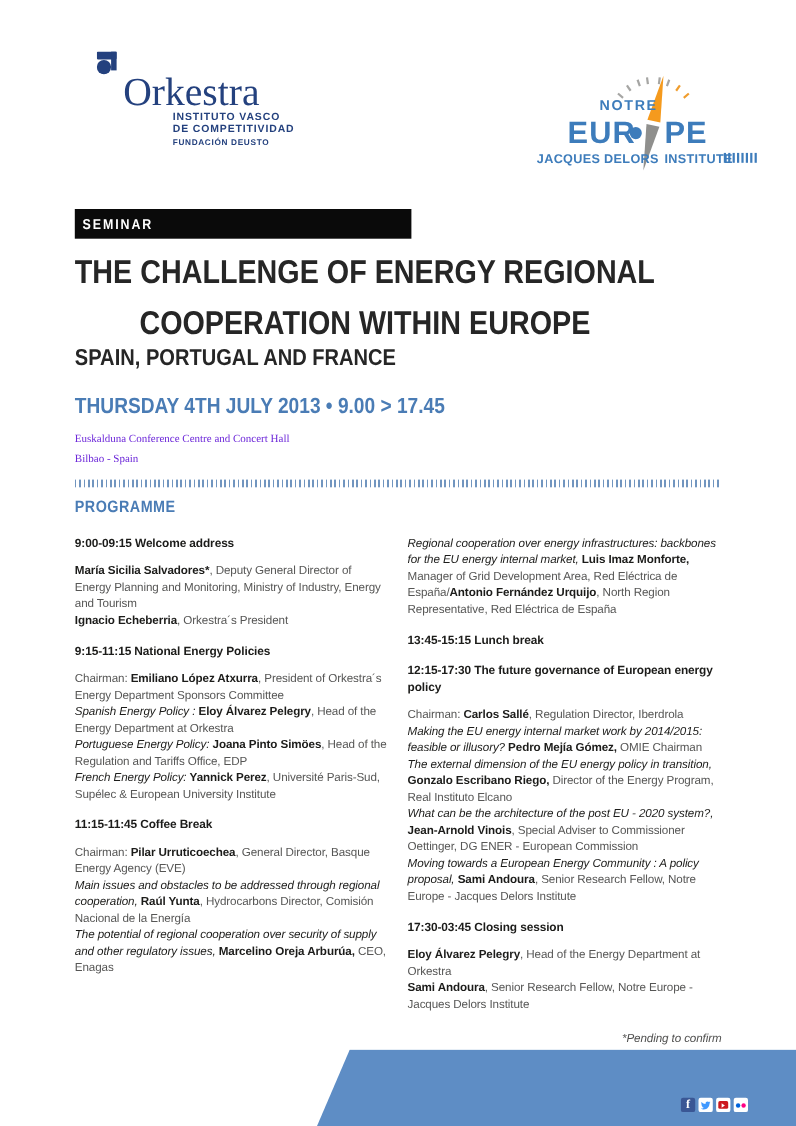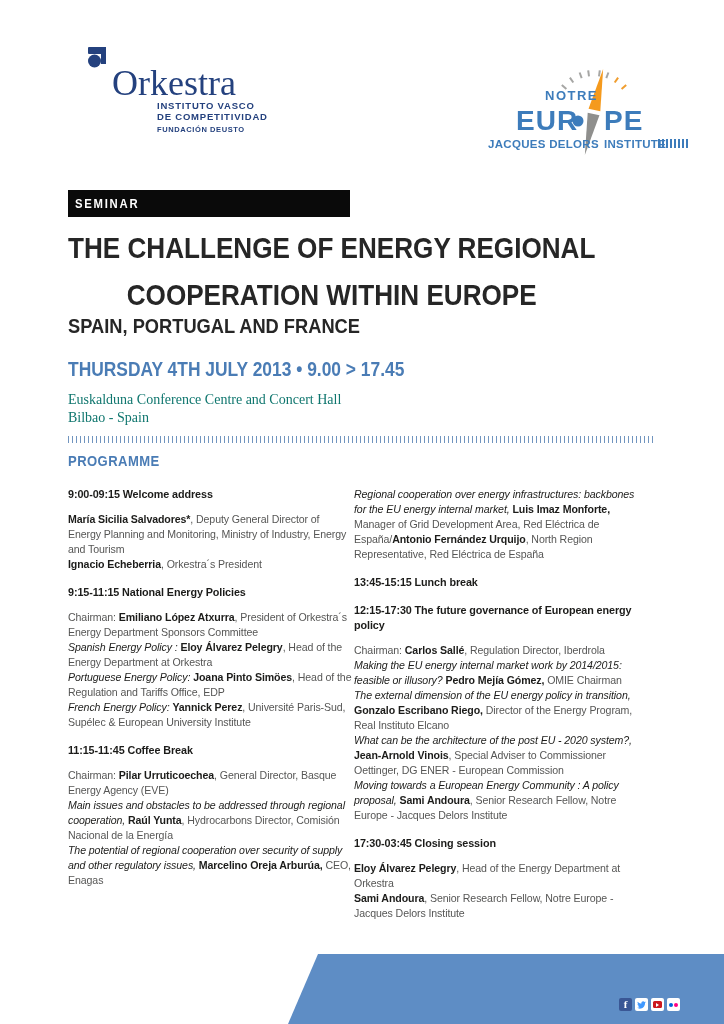--- a/index.html
+++ b/index.html
@@ -7,40 +7,40 @@
     position:relative;width:724px;height:1024px;margin:0 auto;background:#ffffff;
     overflow:hidden;font-family:"Liberation Sans",sans-serif;
   }
   .cond{transform:scaleX(0.87);transform-origin:0 50%;white-space:nowrap;}
 
   
   .orkestra-logo{position:absolute;left:88px;top:44px;width:180px;height:100px;text-align:center;}
   .notre-logo{position:absolute;left:486px;top:68px;width:204px;height:92px;}
 
   
-  .seminar-bar{position:absolute;left:68px;top:190px;width:282px;height:27px;background:#0a0a0a;
+  .seminar-bar{position:absolute;left:68px;top:190px;width:306px;height:27px;background:#0a0a0a;
     display:flex;align-items:center;}
   .seminar-bar span{color:#ffffff;font-size:13px;font-weight:bold;letter-spacing:2px;padding-left:8px;}
 
   
   .title-block{position:absolute;left:68px;top:224px;color:#262626;text-align:center;}
   .title-line{font-size:30px;font-weight:bold;line-height:47px;letter-spacing:0;}
   .subtitle{position:absolute;left:68px;top:314px;font-size:21px;font-weight:bold;color:#262626;}
   .date-line{position:absolute;left:68px;top:358px;font-size:20px;font-weight:bold;color:#4a7cb5;}
   .venue{position:absolute;left:68px;top:391px;font-family:"Liberation Serif",serif;
-    font-size:14px;line-height:18px;color:#0f766e;}
+    font-size:10px;line-height:18px;color:#6d28d9;}
 
   
   .tick-divider{position:absolute;left:68px;top:436px;width:588px;height:7px;
     background:repeating-linear-gradient(90deg,#7195bf 0,#7195bf 1.5px,transparent 1.5px,transparent 4px);}
   .programme-heading{position:absolute;left:68px;top:452px;font-size:15px;font-weight:bold;
     color:#4a7cb5;letter-spacing:0.5px;}
 
   
-  .programme{position:absolute;left:68px;top:487px;width:588px;display:flex;}
+  .programme{position:absolute;left:68px;top:487px;width:588px;display:flex;gap:17px;}
   .col{width:286px;font-size:10.6px;line-height:15px;color:#565655;letter-spacing:-0.1px;}
   .block{margin:0 0 9px 0;}
   .session{font-weight:bold;color:#1c1c1a;font-size:10.8px;margin-top:13px;margin-bottom:10px;}
   .col .block:first-child{margin-top:0;}
   .seg-b{font-weight:bold;color:#1c1c1a;}
   .seg-bi{font-weight:normal;font-style:italic;color:#1c1c1a;}
   .seg-r{}
   .footnote{font-style:italic;text-align:right;color:#4f4f4e;margin-top:16px;}
 
   
@@ -143,20 +143,21 @@
         <div class="block session">11:15-11:45 Coffee Break</div>
         <div class="block para"><span class="seg-r">Chairman: </span><span class="seg-b">Pilar Urruticoechea</span><span class="seg-r">, General Director, Basque Energy Agency (EVE)</span><br><span class="seg-bi">Main issues and obstacles to be addressed through regional cooperation, </span><span class="seg-b">Raúl Yunta</span><span class="seg-r">, Hydrocarbons Director, Comisión Nacional de la Energía</span><br><span class="seg-bi">The potential of regional cooperation over security of supply and other regulatory issues, </span><span class="seg-b">Marcelino Oreja Arburúa, </span><span class="seg-r">CEO, Enagas</span></div>
       </div>
     <div class="col">
         <div class="block para"><span class="seg-bi">Regional cooperation over energy infrastructures: backbones for the EU energy internal market, </span><span class="seg-b">Luis Imaz Monforte, </span><span class="seg-r">Manager of Grid Development Area, Red Eléctrica de España/</span><span class="seg-b">Antonio Fernández Urquijo</span><span class="seg-r">, North Region Representative, Red Eléctrica de España</span></div>
         <div class="block session">13:45-15:15  Lunch break</div>
         <div class="block session">12:15-17:30 The future governance of European energy policy</div>
         <div class="block para"><span class="seg-r">Chairman: </span><span class="seg-b">Carlos Sallé</span><span class="seg-r">, Regulation Director, Iberdrola</span><br><span class="seg-bi">Making the EU energy internal market work by 2014/2015: feasible or illusory? </span><span class="seg-b">Pedro Mejía Gómez, </span><span class="seg-r">OMIE Chairman</span><br><span class="seg-bi">The external dimension of the EU energy policy in transition, </span><span class="seg-b">Gonzalo Escribano Riego, </span><span class="seg-r">Director of the Energy Program, Real Instituto Elcano</span><br><span class="seg-bi">What can be the architecture of the post EU - 2020 system?, </span><span class="seg-b">Jean-Arnold Vinois</span><span class="seg-r">, Special Adviser to Commissioner Oettinger, DG ENER - European Commission</span><br><span class="seg-bi">Moving towards a European Energy Community : A policy proposal, </span><span class="seg-b">Sami Andoura</span><span class="seg-r">, Senior Research Fellow, Notre Europe - Jacques Delors Institute</span></div>
         <div class="block session">17:30-03:45  Closing session</div>
         <div class="block para"><span class="seg-b">Eloy Álvarez Pelegry</span><span class="seg-r">, Head of the Energy Department at Orkestra</span><br><span class="seg-b">Sami Andoura</span><span class="seg-r">, Senior Research Fellow, Notre Europe - Jacques Delors Institute</span></div>
+        <div class="block footnote">*Pending to confirm</div>
       </div>
   </div>
 
   <div class="footer-band">
     <div class="social-row">
         <a>
           <div class="si si-fb">f</div>
         </a>
         <a>
           <div class="si si-tw">

